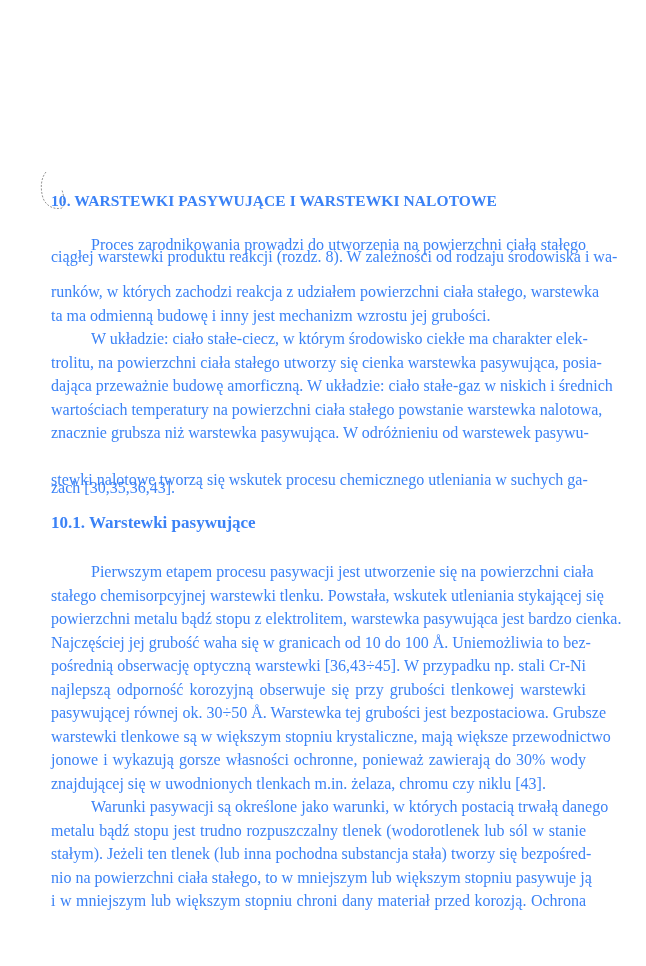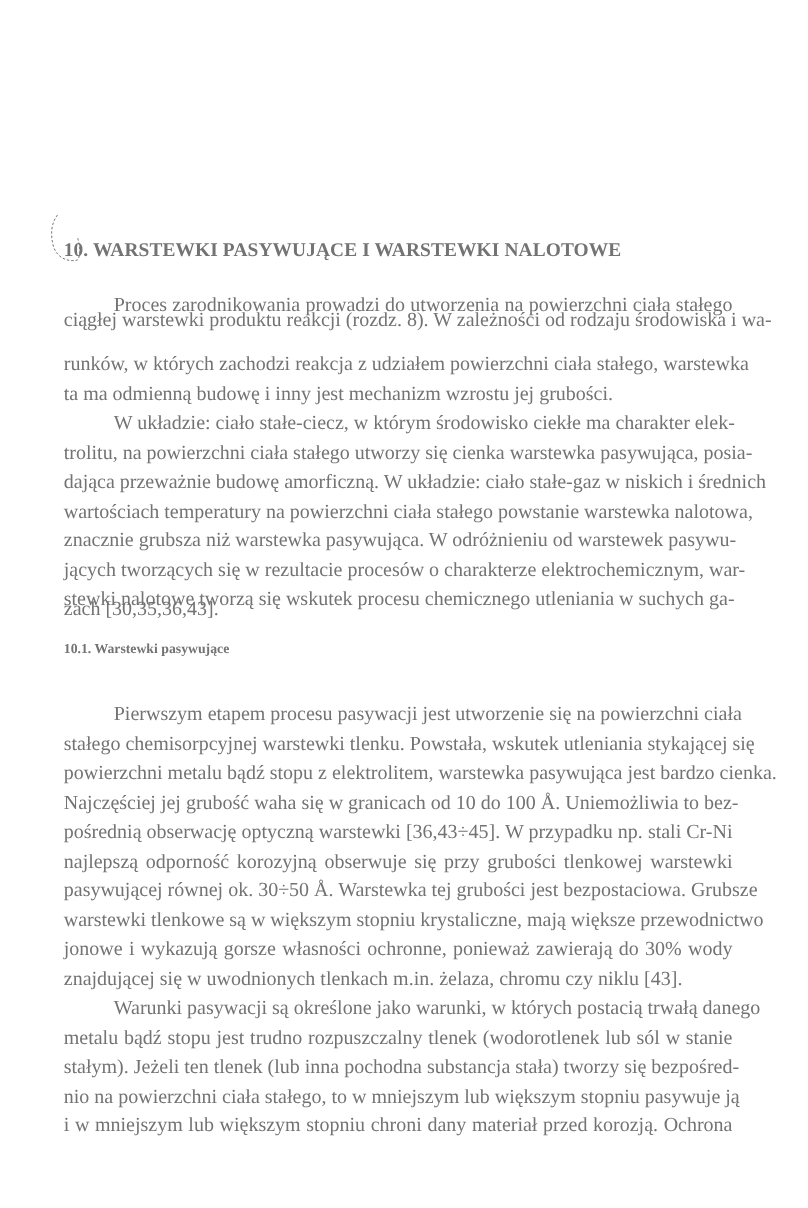--- a/index.html
+++ b/index.html
@@ -1,39 +1,39 @@
 <!DOCTYPE html>
 <html><head>
 <meta charset="utf-8">
 <style>
   html, body { margin: 0; padding: 0; background: #ffffff; }
   body { width: 646px; height: 966px; position: relative; overflow: hidden; }
   .page {
     position: absolute; left: 0; top: 0; width: 646px; height: 966px;
-    background: #ffffff; color: #737373;
+    background: #ffffff; color: #3b82f6;
     font-family: "Liberation Serif", "DejaVu Serif", serif;
   }
   .margin-mark {
     position: absolute; left: 40px; top: 170px; width: 26px; height: 44px;
   }
   .chapter-title {
     position: absolute; left: 51px; top: 192px; margin: 0;
     font-size: 15.5px; font-weight: bold; letter-spacing: 0.1px;
     white-space: nowrap;
   }
   .line {
     position: absolute; left: 51px; width: 535px; height: 20px;
     font-size: 16px; line-height: 20px; white-space: nowrap;
     text-align: justify; text-align-last: justify;
   }
   .line.indent { left: 91px; width: 495px; }
   .line.last { text-align-last: left; }
   .section-title {
     position: absolute; left: 51px; top: 513px; margin: 0;
-    font-size: 11px; font-weight: bold; white-space: nowrap;
+    font-size: 17px; font-weight: bold; white-space: nowrap;
   }
 </style>
 </head>
 <body>
 
 <div class="page">
 
   <svg class="margin-mark" viewBox="0 0 26 44">
     <path d="M6 2 C1 8, 0 18, 3 28 C6 36, 14 40, 22 38 C25 34, 24 26, 22 20" fill="none" stroke="#777" stroke-width="0.8" stroke-dasharray="2 1.5"></path>
   </svg>
@@ -42,21 +42,20 @@
 
   <div class="line indent" style="top:235px">Proces zarodnikowania prowadzi do utworzenia na powierzchni ciała stałego</div>
   <div class="line" style="top:247px">ciągłej warstewki produktu reakcji (rozdz. 8). W zależności od rodzaju środowiska i wa-</div>
   <div class="line" style="top:282px">runków, w których zachodzi reakcja z udziałem powierzchni ciała stałego, warstewka</div>
   <div class="line last" style="top:305.5px">ta ma odmienną budowę i inny jest mechanizm wzrostu jej grubości.</div>
   <div class="line indent" style="top:329px">W układzie: ciało stałe-ciecz, w którym środowisko ciekłe ma charakter elek-</div>
   <div class="line" style="top:352.5px">trolitu, na powierzchni ciała stałego utworzy się cienka warstewka pasywująca, posia-</div>
   <div class="line" style="top:376px">dająca przeważnie budowę amorficzną. W układzie: ciało stałe-gaz w niskich i średnich</div>
   <div class="line" style="top:399.5px">wartościach temperatury na powierzchni ciała stałego powstanie warstewka nalotowa,</div>
   <div class="line" style="top:423px">znacznie grubsza niż warstewka pasywująca. W odróżnieniu od warstewek pasywu-</div>
-  <div class="line" style="top:446.5px">jących tworzących się w rezultacie procesów o charakterze elektrochemicznym, war-</div>
   <div class="line" style="top:470px">stewki nalotowe tworzą się wskutek procesu chemicznego utleniania w suchych ga-</div>
   <div class="line last" style="top:493.5px; top:480px; top:478px;">zach [30,35,36,43].</div>
 
   <h2 class="section-title">10.1. Warstewki pasywujące</h2>
 
   <div class="line indent" style="top:562px">Pierwszym etapem procesu pasywacji jest utworzenie się na powierzchni ciała</div>
   <div class="line" style="top:585.5px">stałego chemisorpcyjnej warstewki tlenku. Powstała, wskutek utleniania stykającej się</div>
   <div class="line" style="top:609px">powierzchni metalu bądź stopu z elektrolitem, warstewka pasywująca jest bardzo cienka.</div>
   <div class="line" style="top:632.5px">Najczęściej jej grubość waha się w granicach od 10 do 100 Å. Uniemożliwia to bez-</div>
   <div class="line" style="top:656px">pośrednią obserwację optyczną warstewki [36,43÷45]. W przypadku np. stali Cr-Ni</div>

